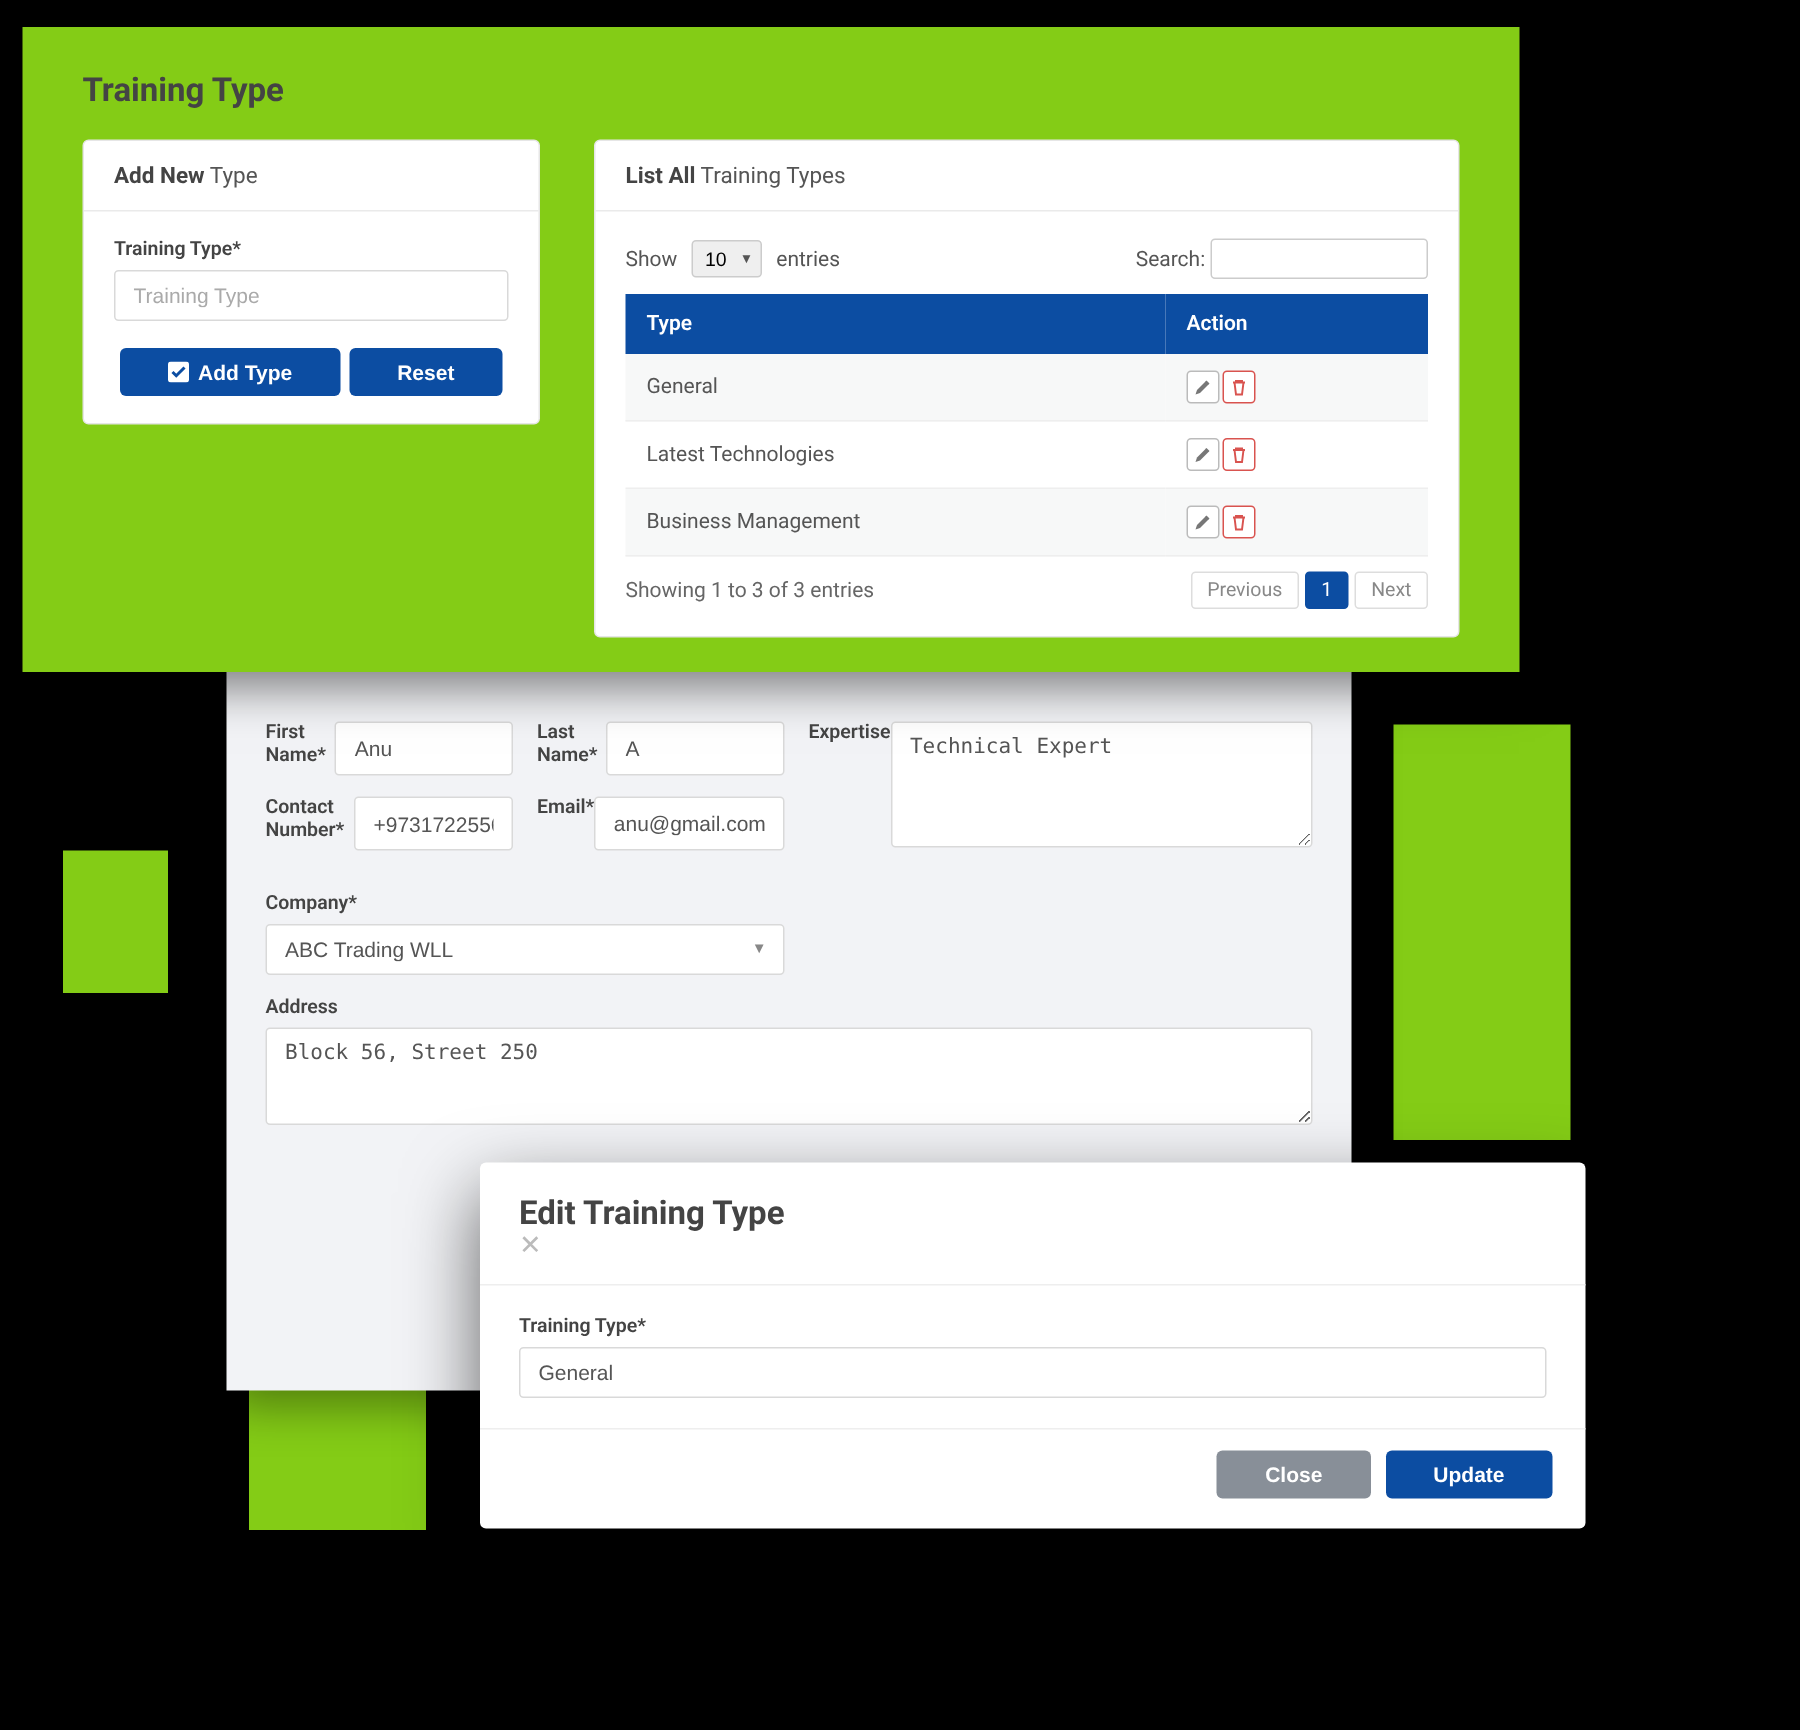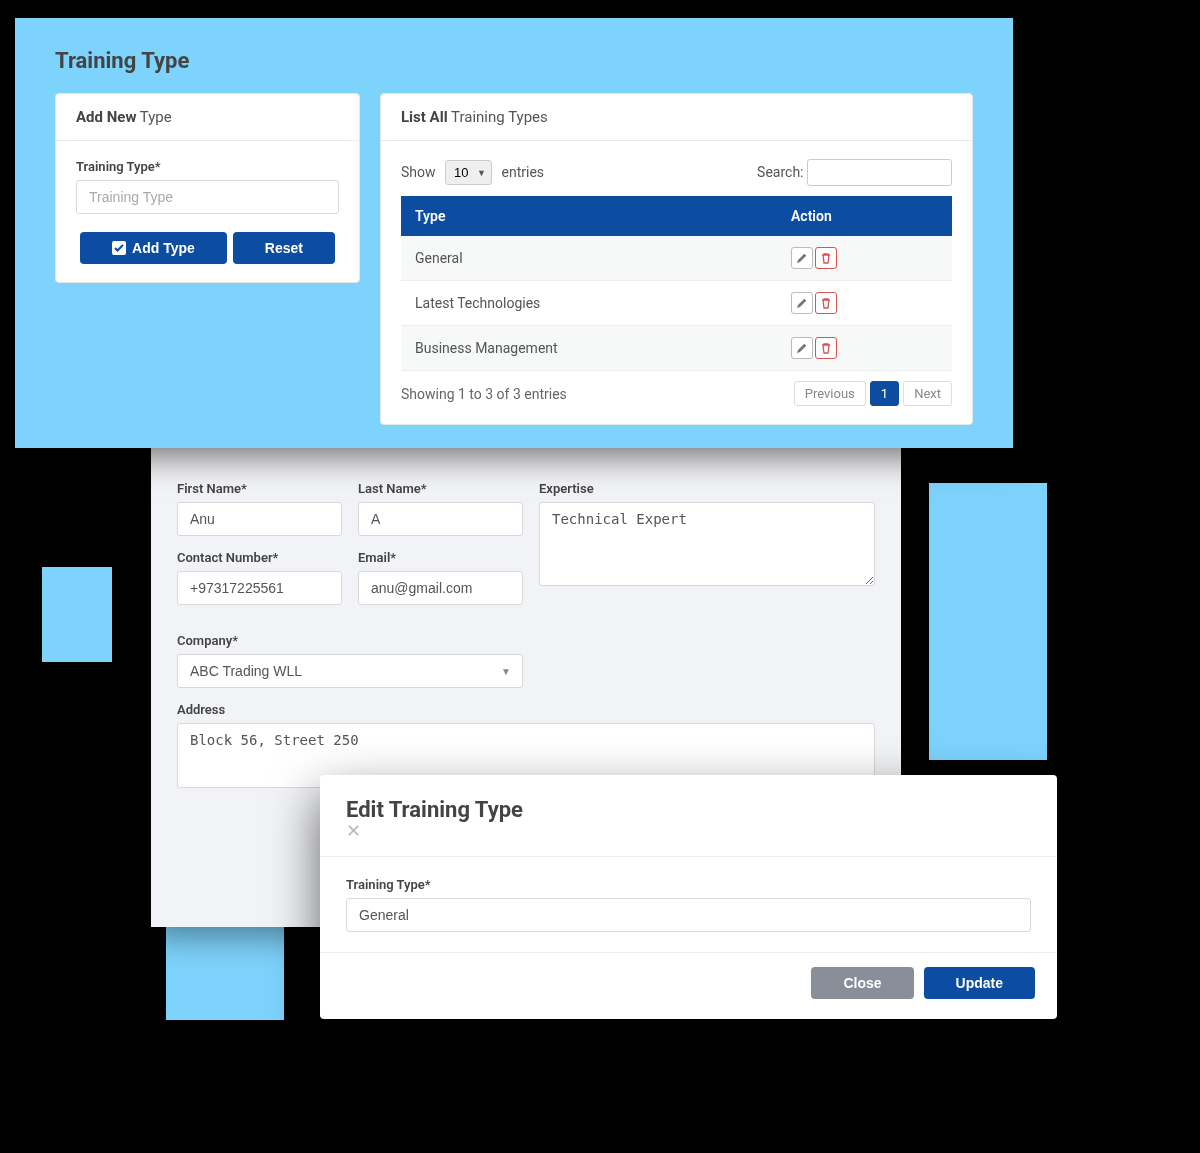--- a/index.html
+++ b/index.html
@@ -5,38 +5,38 @@
   * { box-sizing: border-box; margin: 0; padding: 0; }
   body {
     font-family: -apple-system, BlinkMacSystemFont, "Segoe UI", Roboto, Arial, sans-serif;
     background: #000;
     width: 1200px;
     height: 1153px;
     position: relative;
     overflow: hidden;
   }
   .panel-white {
-    background: #7dd3fc;
+    background: #84cc16;
     position: absolute;
   }
   
   .block1 { left: 42px; top: 567px; width: 70px; height: 95px; }
   .block2 { left: 929px; top: 483px; width: 118px; height: 277px; }
   .block3 { left: 166px; top: 920px; width: 118px; height: 100px; }
 
   
   .card-main {
     left: 15px; top: 18px; width: 998px; height: 430px;
     padding: 30px 40px;
     box-shadow: 0 10px 30px rgba(0,0,0,0.5);
   }
   .card-main h1 {
     font-size: 22px; font-weight: 700; color: #444; margin-bottom: 20px;
   }
-  .row { display: flex; gap: 20px; }
+  .row { display: flex; gap: 36px; }
   .left-col { width: 305px; }
   .right-col { flex: 1; }
   .subcard {
     border: 1px solid #e6e6e6; border-radius: 4px; background: #fff;
   }
   .subcard-head {
     padding: 14px 20px; border-bottom: 1px solid #eaeaea;
     font-size: 15px; color: #555;
   }
   .subcard-head strong { font-weight: 700; color: #444; }
@@ -115,21 +115,21 @@
   .pager .pg.active { background: #0c4da2; color: #fff; border-color: #0c4da2; }
 
   
   .form-area {
     left: 151px; top: 447px; width: 750px; height: 480px;
     background: #f2f3f6; padding: 34px 26px 20px;
     box-shadow: 0 10px 30px rgba(0,0,0,0.4);
   }
   .form-grid3 { display: grid; grid-template-columns: 165px 165px 1fr; gap: 14px 16px; }
   .span-expertise { grid-row: 1 / span 3; grid-column: 3; }
-  .field { display: flex; flex-direction: column; }
+  .field { display: flex; }
   .addr-field { margin-top: 14px; }
   .addr-field textarea { height: 65px; }
 
   
   .modal {
     left: 320px; top: 775px; width: 737px;
     background: #fff; border-radius: 4px;
     box-shadow: 0 20px 50px rgba(0,0,0,0.6);
     padding: 0;
   }

